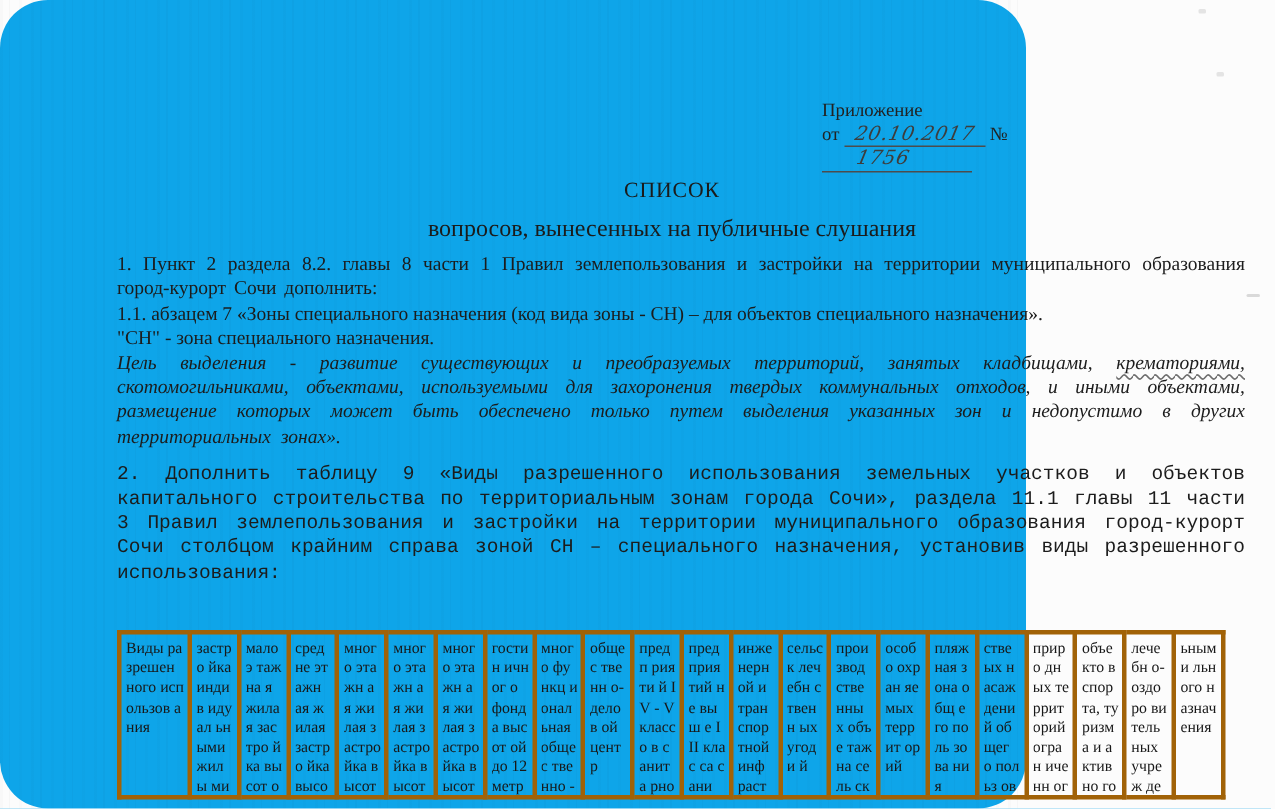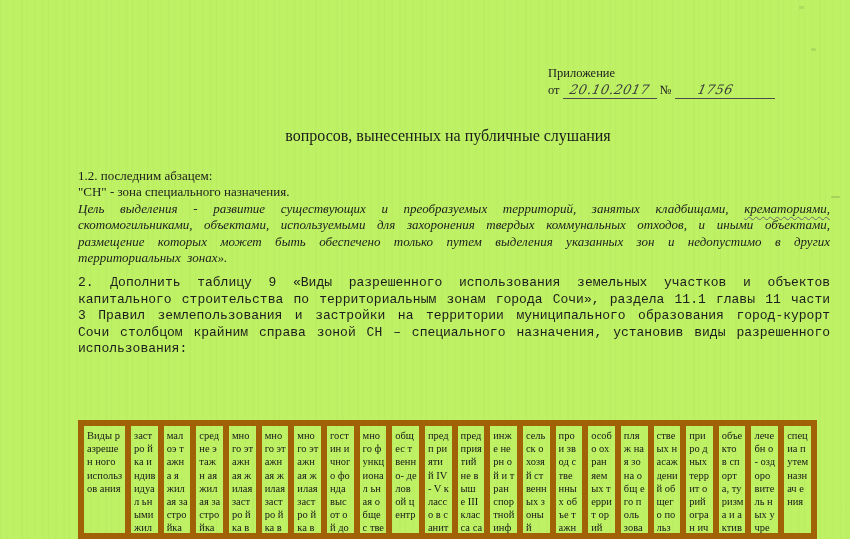--- a/index.html
+++ b/index.html
@@ -5,22 +5,23 @@
   html, body {
     margin: 0; padding: 0;
     width: 850px; height: 539px;
     background: #fcfcfc;
     font-family: "Liberation Serif", "DejaVu Serif", serif;
     color: #1e1e1e;
     overflow: hidden;
   }
   .page {
     position: relative;
-    width: 850px; height: 539px;
-    background: #bef264;
+    width: 684px; height: 539px;
+    background: #0ea5e9;
+    border-radius: 32px;
   }
   
   .page::before {
     content: "";
     position: absolute; inset: 0;
     background: repeating-linear-gradient(90deg,
       rgba(0,0,0,0.014) 0 2px, rgba(0,0,0,0) 2px 6px,
       rgba(0,0,0,0.022) 6px 7px, rgba(0,0,0,0) 7px 13px,
       rgba(0,0,0,0.010) 13px 15px, rgba(0,0,0,0) 15px 21px);
     pointer-events: none;
@@ -82,21 +83,21 @@
   }
 
   
   .vri-table {
     position: absolute; left: 78px; top: 420px;
     width: 739px;
     border-collapse: collapse;
     table-layout: fixed;
   }
   .vri-table td {
-    border: 6px solid #a16207;
+    border: 3px solid #a16207;
     vertical-align: top;
     padding: 3px 2px 0 3px;
     font-size: 10.5px;
     line-height: 13.2px;
     color: #181818;
     word-break: break-all;
     overflow: hidden;
   }
   .vri-table .clip { height: 104px; overflow: hidden; }
   .vri-table col.first { width: 47px; }
@@ -114,25 +115,27 @@
     <div>Приложение</div>
     <div>
       <span>от</span>
       <span class="uline uline-date"><span class="hw">20.10.2017</span></span>
       <span>№</span>
       <span class="uline uline-num"><span class="hw">1756</span></span>
     </div>
   </div>
 
   <div class="titleblock">
+    <div class="title-main">СПИСОК</div>
     <div class="title-sub">вопросов, вынесенных на публичные слушания</div>
   </div>
 
   <div class="bodytext">
-    <p>1.2. последним абзацем:</p>
+    <p class="just ws2">1. Пункт 2 раздела 8.2. главы 8 части 1 Правил землепользования и застройки на территории муниципального образования город-курорт Сочи дополнить:</p>
+    <p>1.1. абзацем 7  «Зоны специального назначения (код вида зоны - СН) – для объектов специального назначения».</p>
     <p>"СН" - зона специального назначения.</p>
     <p class="just ws3"><span>Цель выделения - развитие существующих и преобразуемых территорий, занятых кладбищами, </span><span class="wavy">крематориями,</span><span> скотомогильниками, объектами, используемыми для захоронения твердых коммунальных отходов, и иными объектами, размещение которых может быть обеспечено только путем выделения указанных зон и недопустимо в других территориальных зонах».</span></p>
     <p class="just ws1 p2gap">2. Дополнить таблицу 9 «Виды разрешенного использования земельных участков и объектов капитального строительства по территориальным зонам города Сочи», раздела 11.1 главы 11 части 3 Правил землепользования и застройки на территории муниципального образования город-курорт Сочи столбцом крайним справа зоной СН – специального назначения, установив виды разрешенного использования:</p>
   </div>
 
   <table class="vri-table">
     <colgroup id="vri-colgroup">
         <col class="first">
         <col>
         <col>
@@ -191,21 +194,21 @@
           <td>
             <div class="clip">предп рияти й IV - V классо в санита рной опасн</div>
           </td>
           <td>
             <div class="clip">пред прия тий не выш е III клас са сани</div>
           </td>
           <td>
             <div class="clip">инже нерн ой и тран спор тной инф раст рукт</div>
           </td>
           <td>
-            <div class="clip">сельск охозяй ственн ых зоны й</div>
+            <div class="clip">сельск лечебн ственн ых угоди й</div>
           </td>
           <td>
             <div class="clip">прои звод стве нны х объе тажна сель скох</div>
           </td>
           <td>
             <div class="clip">особо охран яемых террит орий</div>
           </td>
           <td>
             <div class="clip">пляж ная зона общ его поль зова ния</div>
           </td>
@@ -215,19 +218,19 @@
           <td>
             <div class="clip">приро дных террит орий огран иченн ого польз о вания</div>
           </td>
           <td>
             <div class="clip">объекто в спорта, туризма и активно го отдыха</div>
           </td>
           <td>
             <div class="clip">лечебн о- оздоро витель ных учреж дений</div>
           </td>
           <td>
-            <div class="clip">специа путем назнач ения</div>
+            <div class="clip">ьными льного назнач ения</div>
           </td>
         </tr>
     </tbody>
   </table>
 
 </div>
 
 </body></html>

